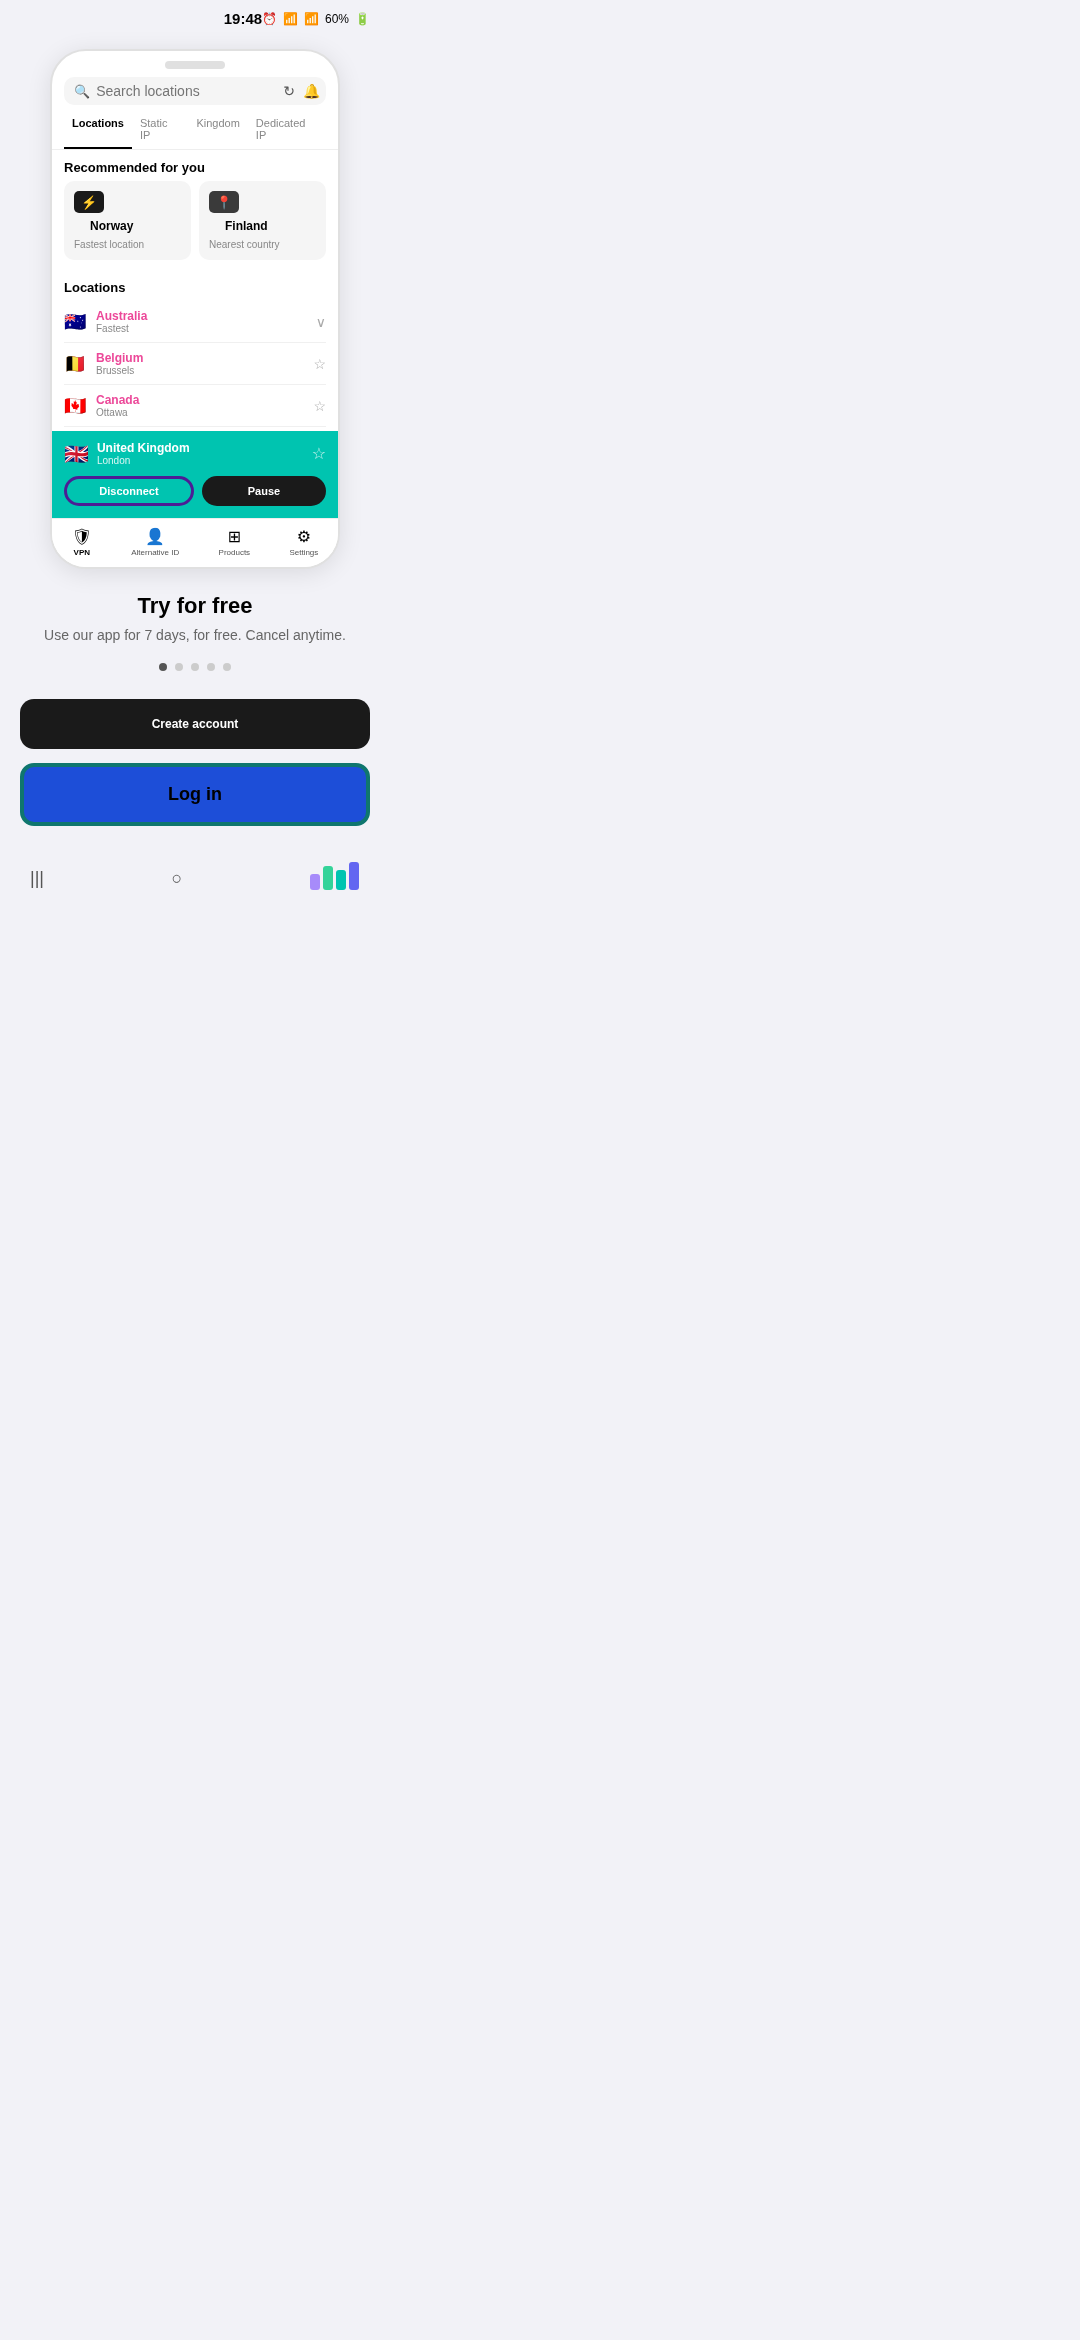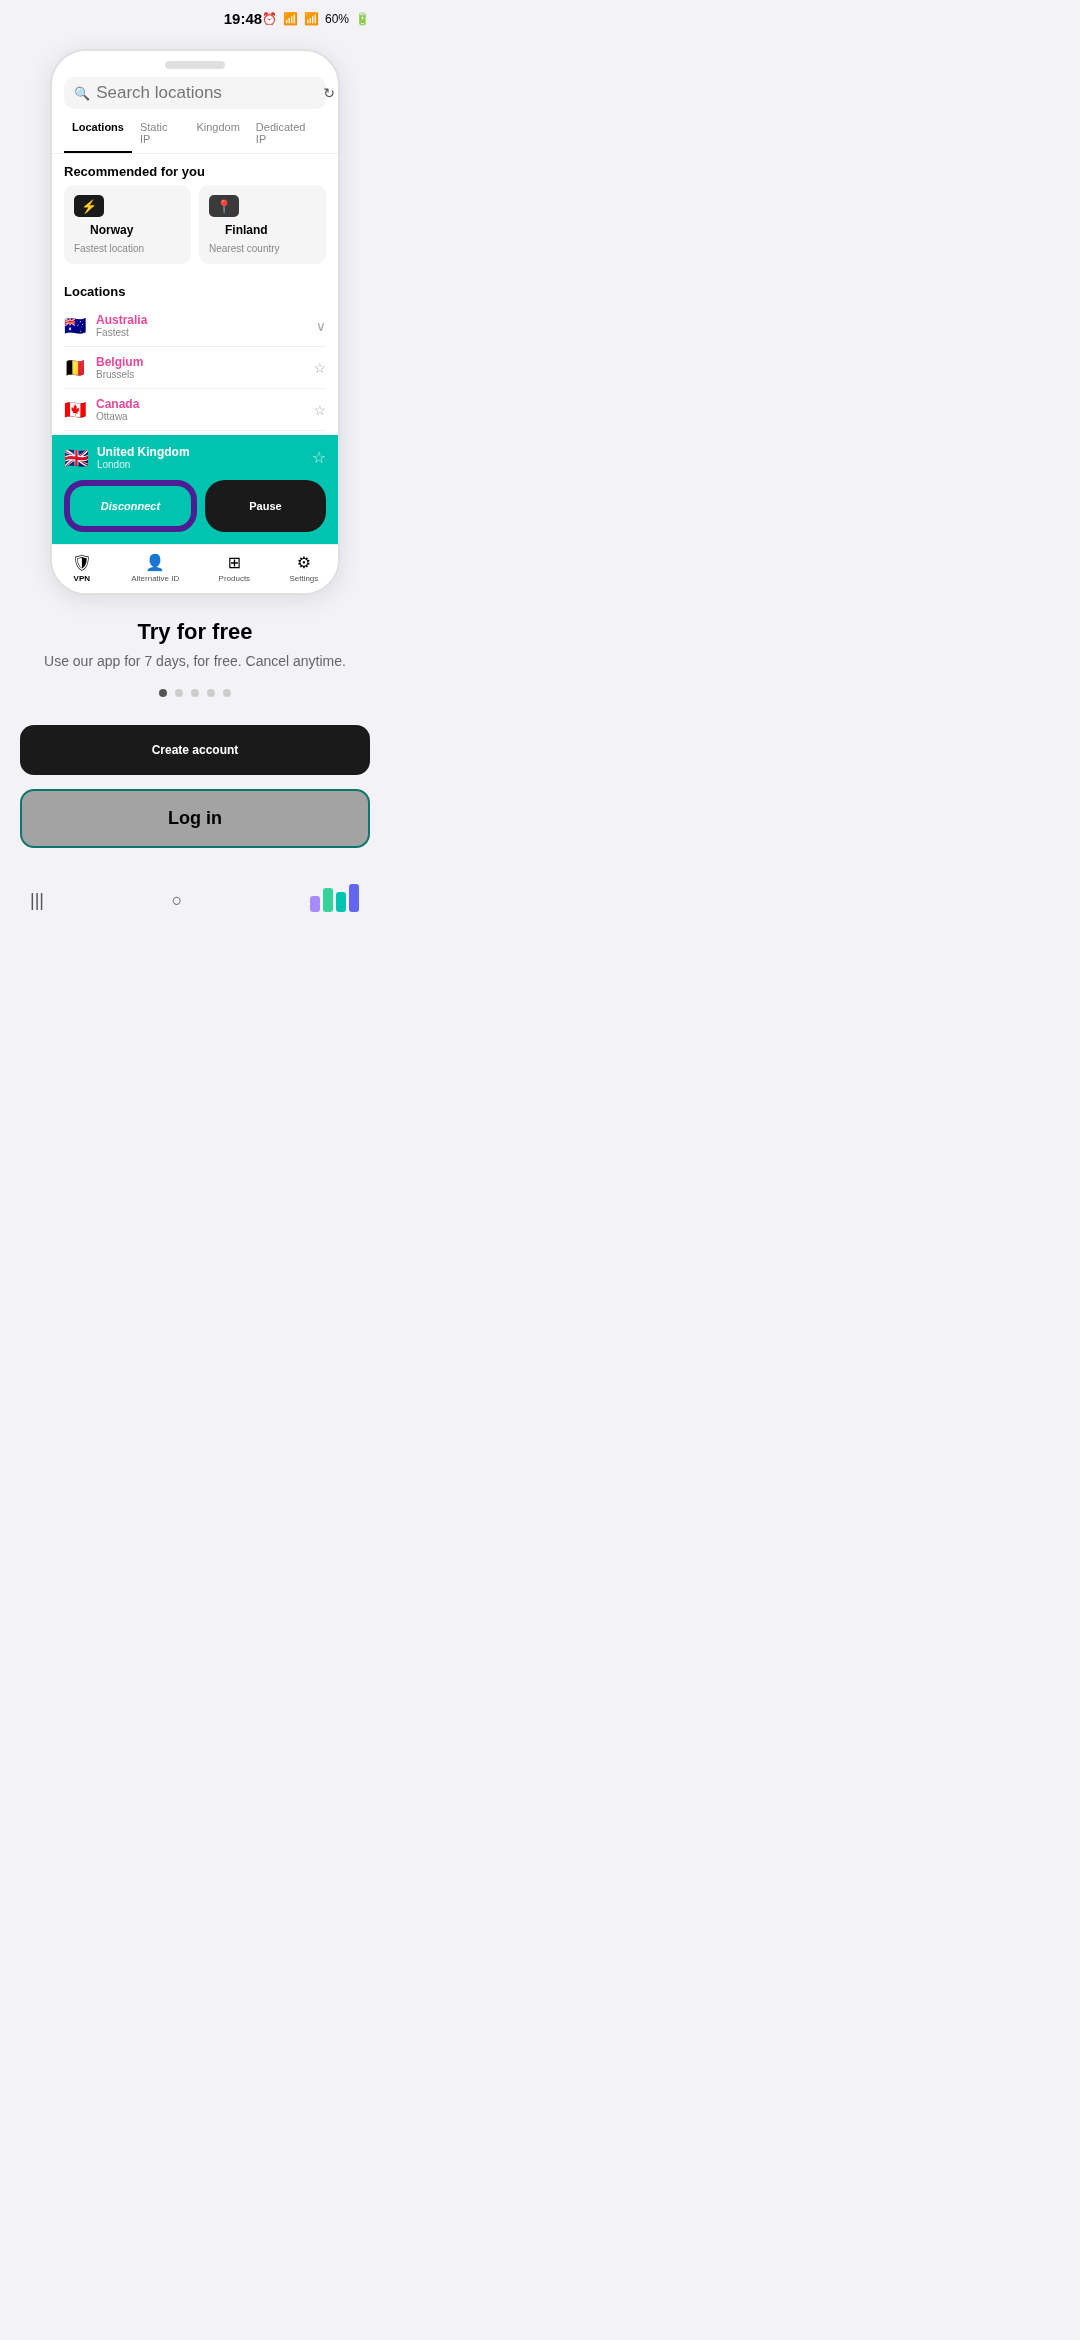--- a/index.html
+++ b/index.html
@@ -69,21 +69,21 @@
       background: #f5f5f5;
       border-radius: 10px;
       margin: 6px 12px;
       padding: 6px 10px;
       gap: 6px;
     }
     .search-bar input {
       border: none;
       background: transparent;
       outline: none;
-      font-size: 17px;
+      font-size: 14px;
       color: #999;
       flex: 1;
     }
     .search-icon-wrap {
       color: #999;
       font-size: 13px;
     }
     .search-actions {
       display: flex;
       gap: 8px;
@@ -222,28 +222,27 @@
       color: rgba(255,255,255,0.8);
       font-size: 16px;
     }
     .connected-btns {
       display: flex;
       gap: 8px;
     }
     .btn-disconnect {
       flex: 1;
       background: transparent;
-      border: 6px solid #4c1d95;
+      border: 3px solid #4c1d95;
       border-radius: 20px;
       color: #fff;
       font-size: 11px;
       font-weight: 700;
-      padding: 14px 0;
-      cursor: pointer;
-      font-style: italic;
+      padding: 6px 0;
+      cursor: pointer;
     }
     .btn-pause {
       flex: 1;
       background: #1a1a1a;
       border: none;
       border-radius: 20px;
       color: #fff;
       font-size: 11px;
       font-weight: 700;
       padding: 6px 0;
@@ -311,23 +310,23 @@
       border: none;
       border-radius: 14px;
       padding: 18px;
       font-size: 12px;
       font-weight: 700;
       cursor: pointer;
       margin-bottom: 14px;
     }
     .btn-login {
       width: calc(100% - 40px);
-      background: #a3a3a3;
-      color: #000;
-      border: 2px solid #0f766e;
+      background: #1d4ed8;
+      color: #000;
+      border: 4px solid #0f766e;
       border-radius: 14px;
       padding: 17px;
       font-size: 18px;
       font-weight: 700;
       cursor: pointer;
       margin-bottom: 24px;
     }
 
     
     .android-nav {

